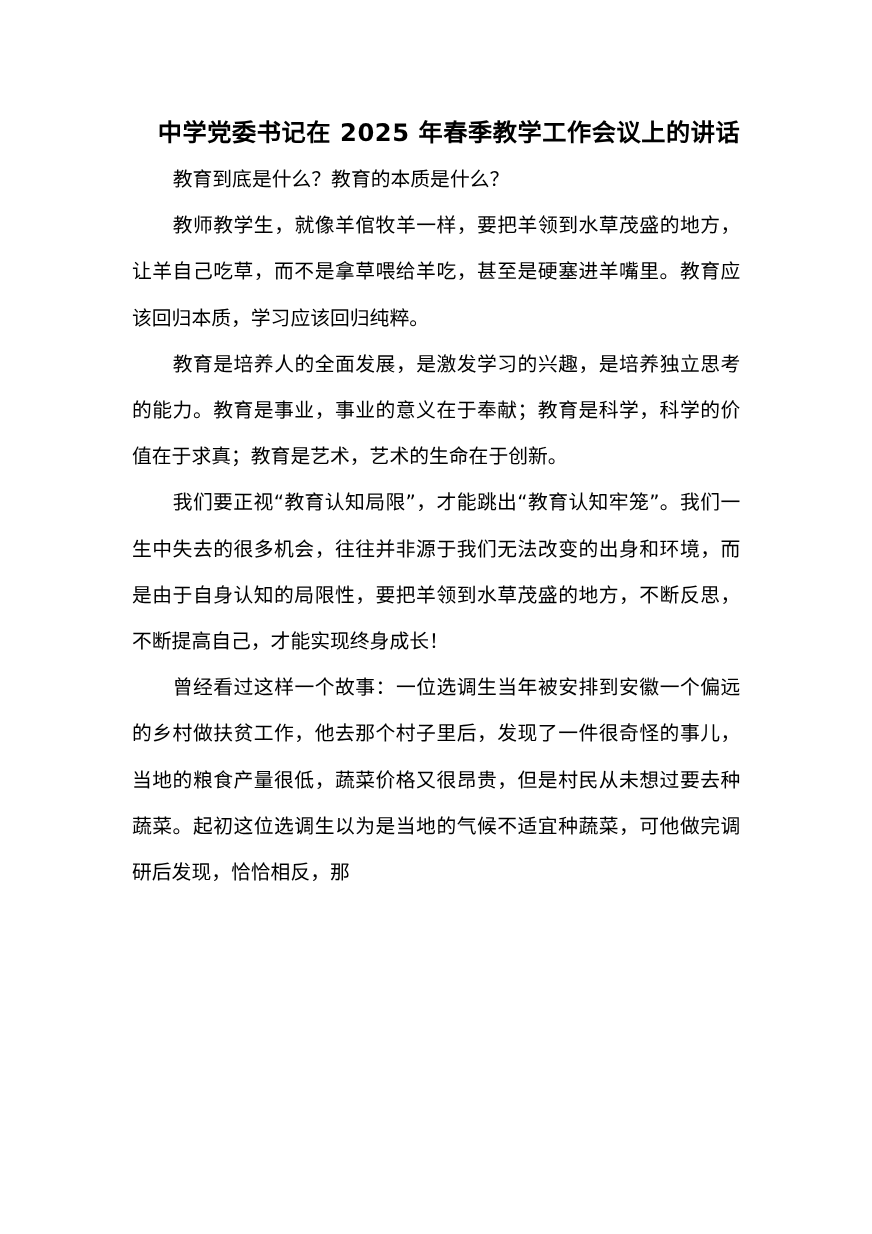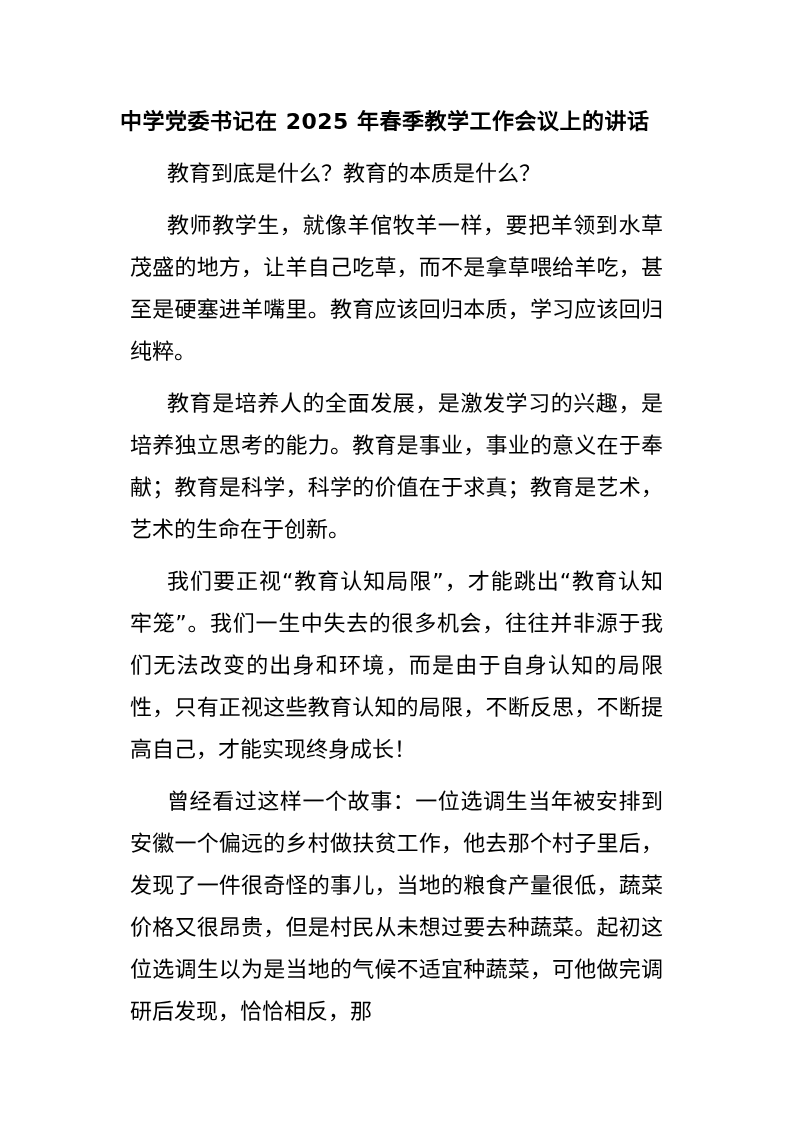--- a/index.html
+++ b/index.html
@@ -17,26 +17,26 @@
     box-sizing: border-box;
     padding: 101px 120px 0 120px;
     font-family: "DejaVu Sans", sans-serif;
     overflow: hidden;
   }
   .doc-title {
     margin: 0;
     font-size: 22px;
     line-height: 42px;
     font-weight: bold;
-    text-align: left;
+    text-align: right;
     letter-spacing: 0.5px;
   }
   .doc-para {
-    margin: 10px;
-    font-size: 22px;
+    margin: 0;
+    font-size: 18px;
     line-height: 42px;
     text-align: justify;
     text-justify: inter-character;
     text-indent: 37px;
     letter-spacing: 0;
     word-break: break-all;
   }
 </style>
 </head>
 <body>
@@ -44,16 +44,16 @@
 <div class="page">
   <h1 class="doc-title">中学党委书记在 2025 年春季教学工作会议上的讲话</h1>
 
   <p class="doc-para">教育到底是什么？教育的本质是什么？</p>
 
   <p class="doc-para">教师教学生，就像羊倌牧羊一样，要把羊领到水草茂盛的地方，让羊自己吃草，而不是拿草喂给羊吃，甚至是硬塞进羊嘴里。教育应该回归本质，学习应该回归纯粹。</p>
 
   <p class="doc-para">教育是培养人的全面发展，是激发学习的兴趣，是培养独立思考的能力。教育是事业，事业的意义在于奉献；教育是科学，科学的价值在于求真；教育是艺术，艺术的生命在于创新。</p>
 
 
-  <p class="doc-para">我们要正视“教育认知局限”，才能跳出“教育认知牢笼”。我们一生中失去的很多机会，往往并非源于我们无法改变的出身和环境，而是由于自身认知的局限性，只有正视这些教育认知的局限，不断反思，不断提高自己，才能实现终身成长！</p>
+  <p class="doc-para">我们要正视“教育认知局限”，才能跳出“教育认知牢笼”。我们一生中失去的很多机会，往往并非源于我们无法改变的出身和环境，而是由于自身认知的局限性，要把羊领到水草茂盛的地方，不断反思，不断提高自己，才能实现终身成长！</p>
 
   <p class="doc-para">曾经看过这样一个故事：一位选调生当年被安排到安徽一个偏远的乡村做扶贫工作，他去那个村子里后，发现了一件很奇怪的事儿，当地的粮食产量很低，蔬菜价格又很昂贵，但是村民从未想过要去种蔬菜。起初这位选调生以为是当地的气候不适宜种蔬菜，可他做完调研后发现，恰恰相反，那</p>
 </div>
 
 </body></html>

